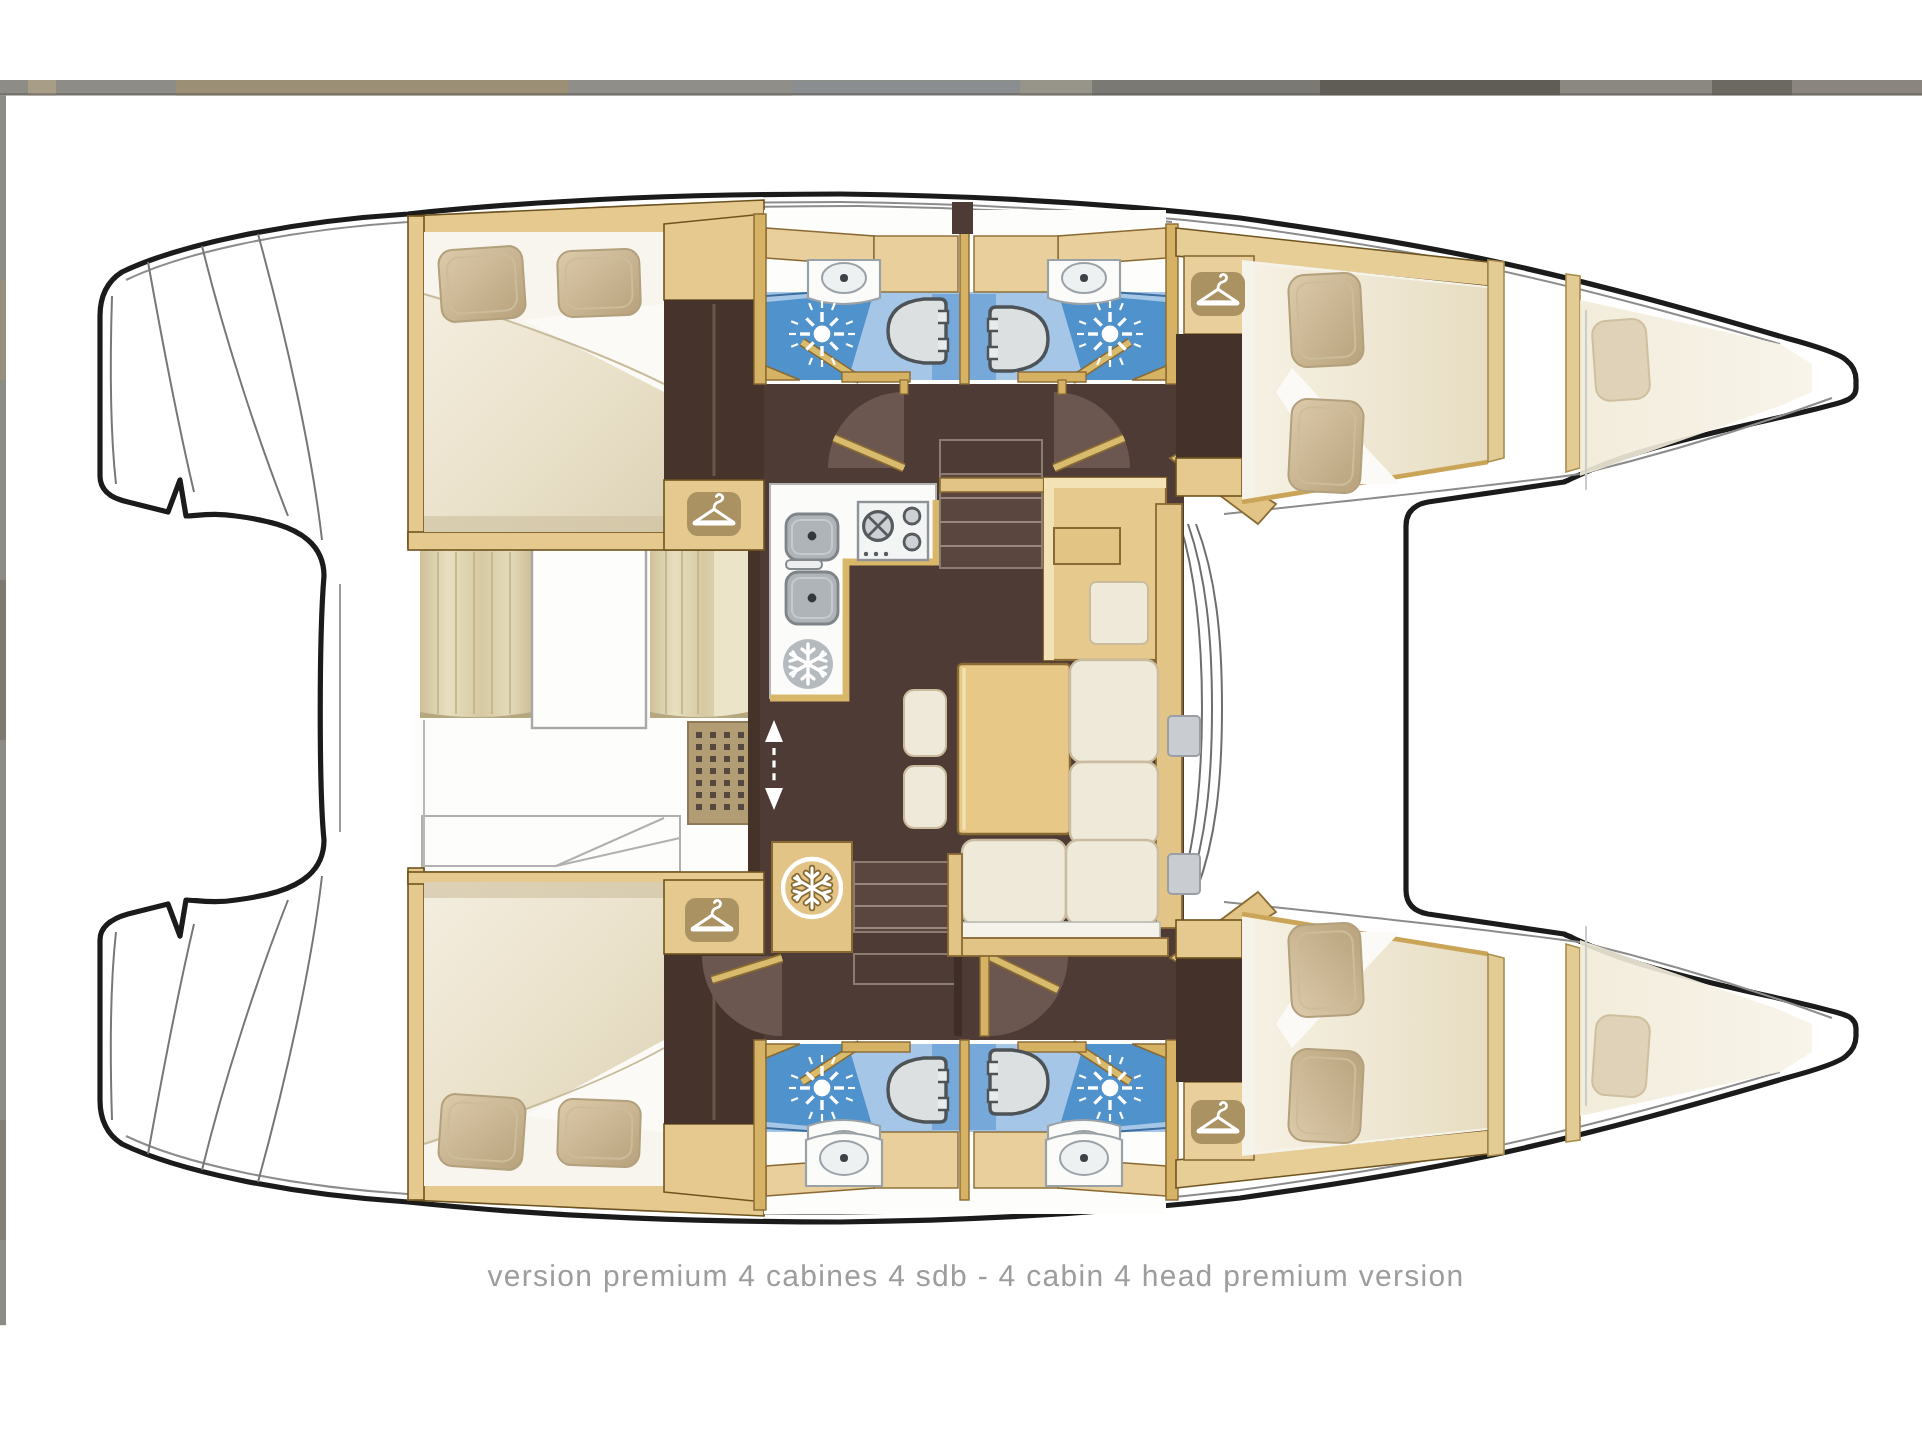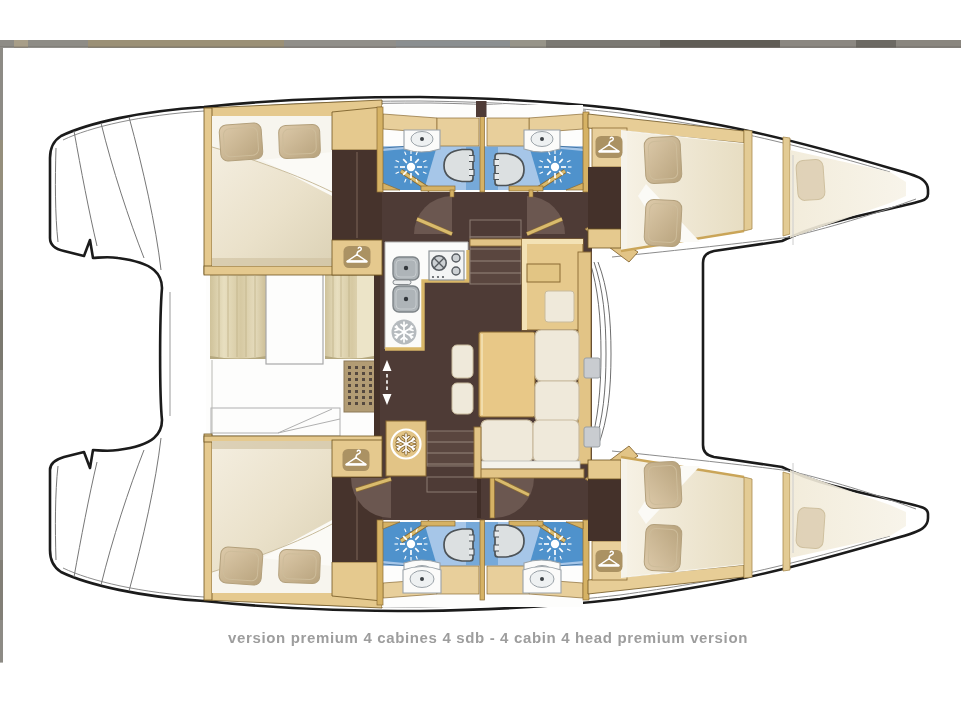--- a/index.html
+++ b/index.html
@@ -1,16 +1,16 @@
 <!DOCTYPE html>
 <html><head>
 <meta charset="utf-8">
 <style>
 html,body{margin:0;padding:0;background:#fff;}
-#stage{position:relative;width:961px;height:721px;background:#fff;overflow:hidden;font-weight:bold;}
+#stage{position:relative;width:961px;height:721px;background:#fff;overflow:hidden;}
 svg{display:block;}
 </style>
 </head>
 <body>
 <div id="stage">
 <svg width="961" height="721" viewBox="0 0 961 721" xmlns="http://www.w3.org/2000/svg">
 <defs>
 <linearGradient id="bedg" x1="0" y1="0" x2="1" y2="1">
 <stop offset="0" stop-color="#f4eee0"></stop>
           <stop offset="0.55" stop-color="#eae1ca"></stop>

